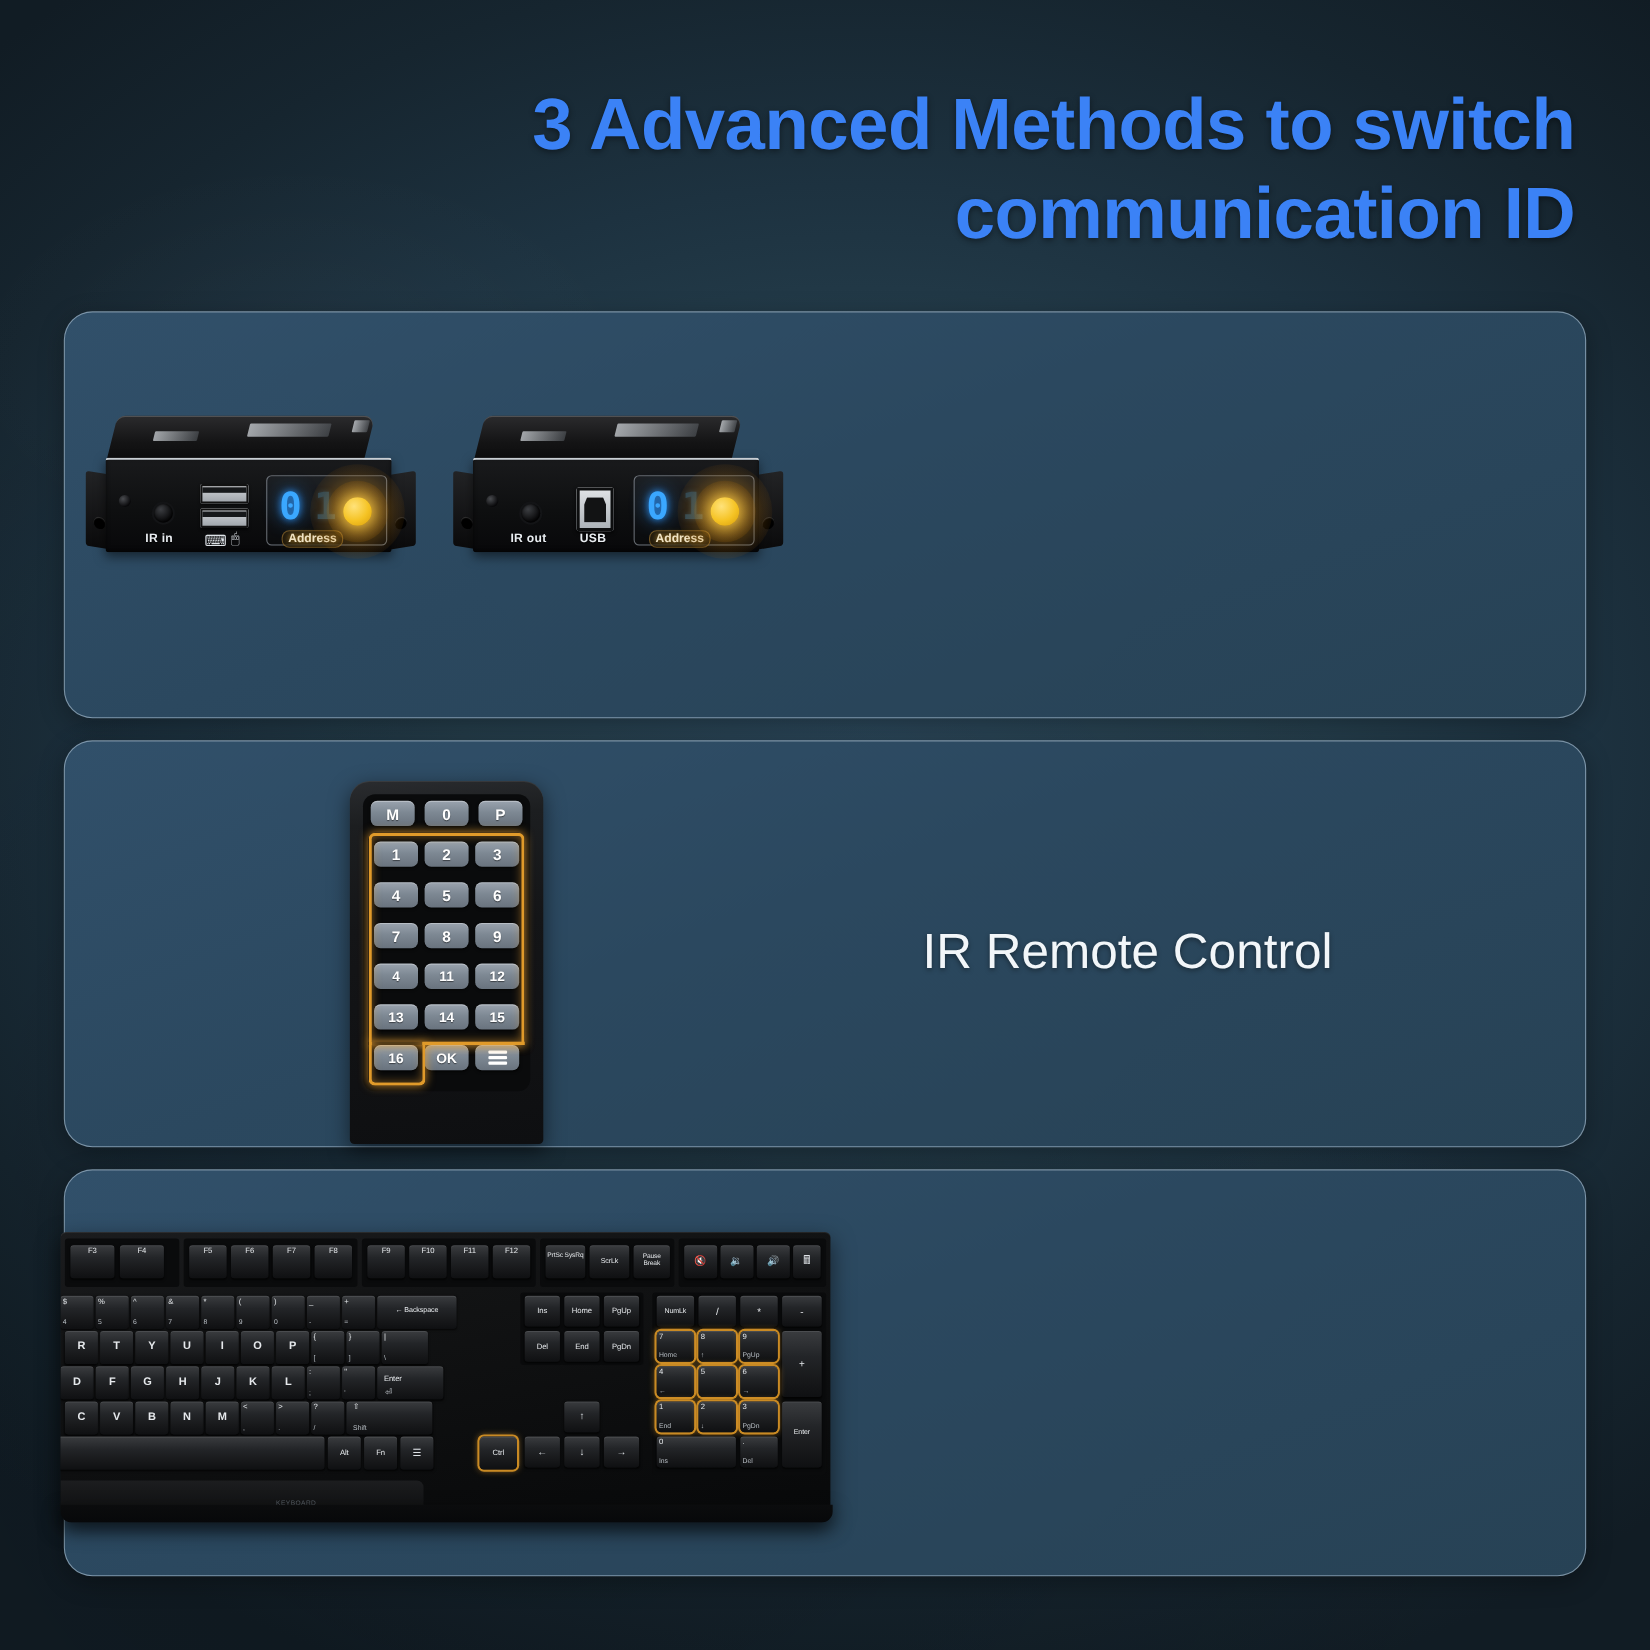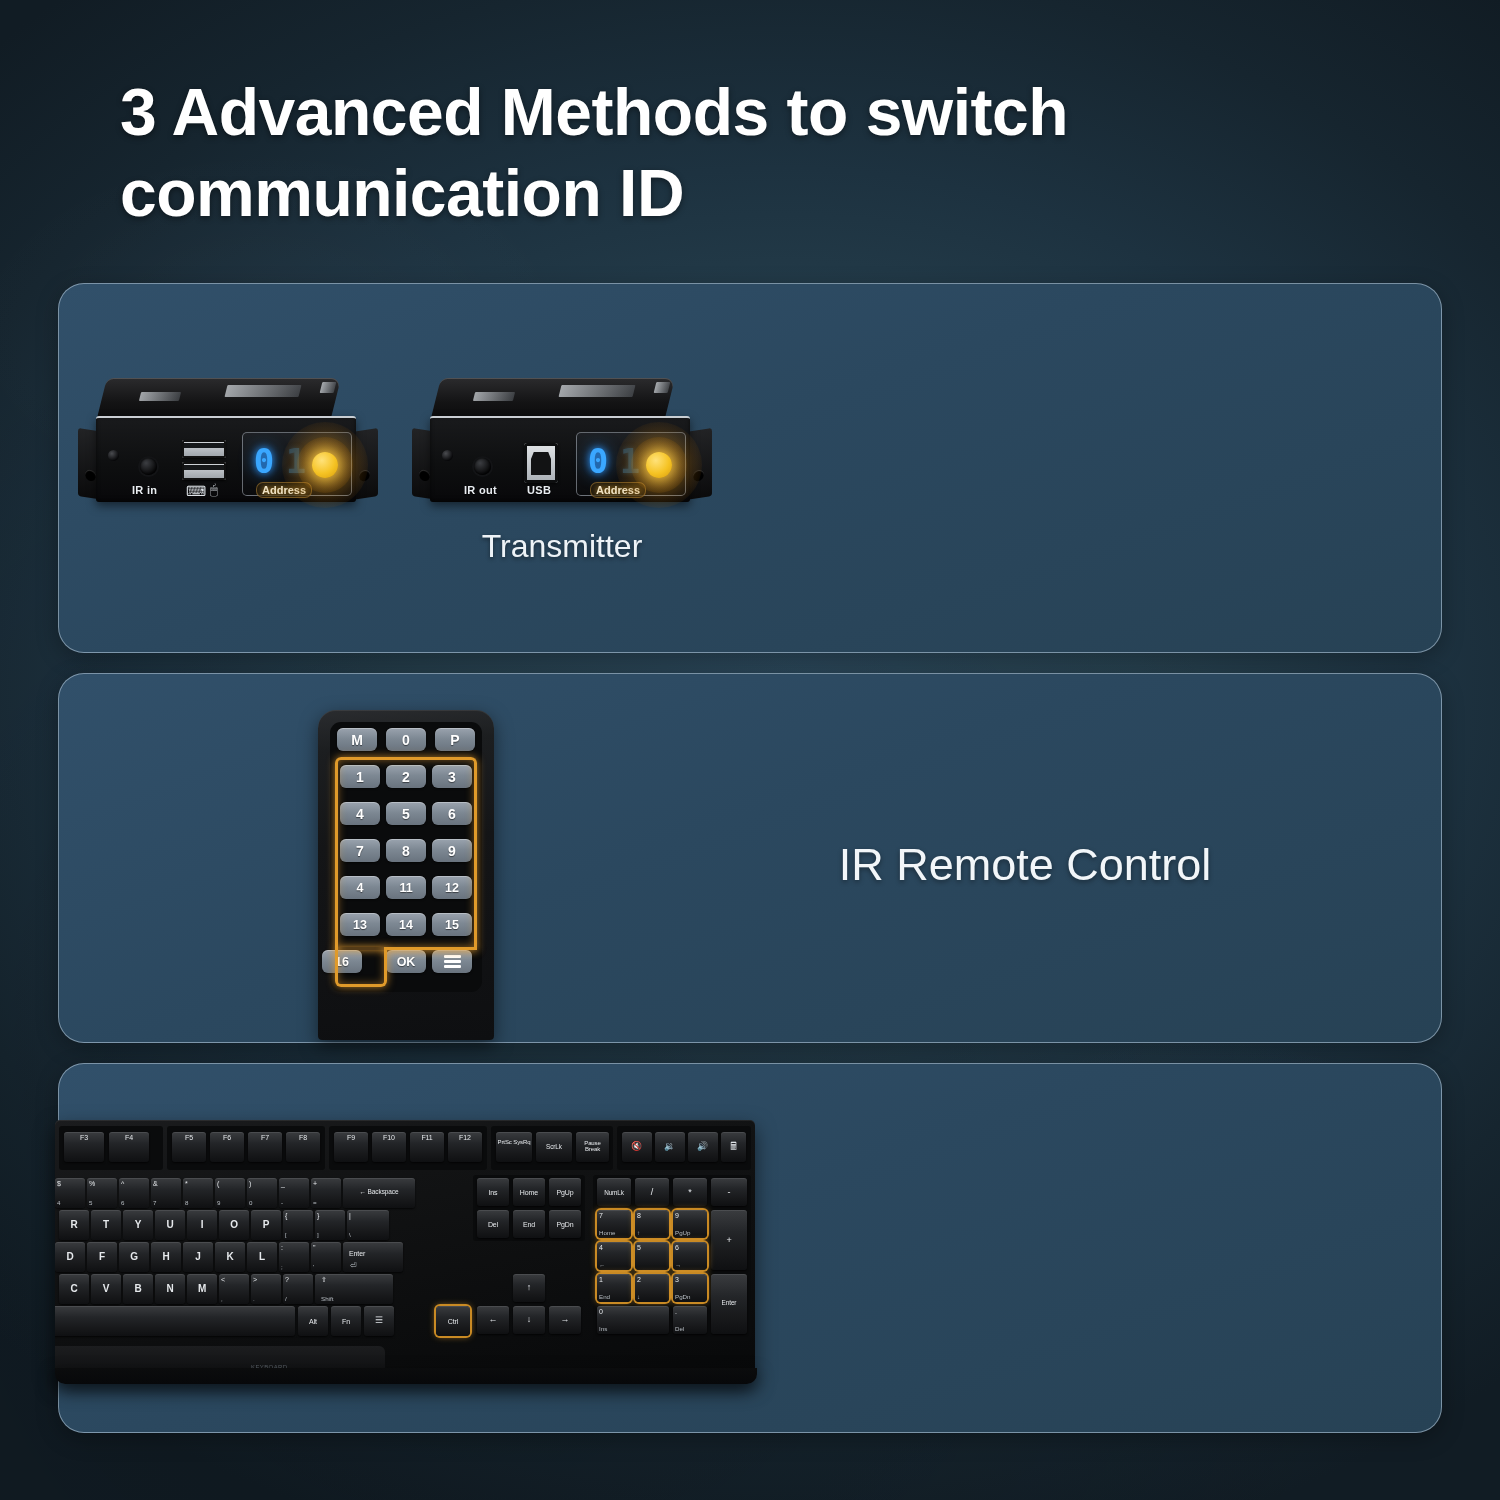--- a/index.html
+++ b/index.html
@@ -20,25 +20,25 @@
     background:
       radial-gradient(ellipse 30% 18% at 18% 22%, rgba(255,255,255,.025), transparent 70%),
       radial-gradient(ellipse 26% 14% at 80% 78%, rgba(255,255,255,.02), transparent 70%),
       radial-gradient(circle at 30% 80%, rgba(0,0,0,.18), transparent 60%);
   }
   #wrap{ position:absolute; inset:0; }
 
   
   .title{
     position:absolute; left:0; right:0; top:72px;
-    text-align:left; color:#ffffff;
+    text-align:right; color:#3b82f6;
     font-size:66px; font-weight:bold; line-height:1.22;
     letter-spacing:-0.5px;
     text-shadow:0 2px 6px rgba(0,0,0,.45);
-    padding:0 120px;
+    padding:0 68px;
   }
 
   
   .card{
     position:absolute;
     background:linear-gradient(160deg,#31506a 0%,#2b485f 45%,#274255 100%);
     border:1.5px solid rgba(190,210,225,.55);
     border-radius:26px;
     box-shadow:0 6px 22px rgba(0,0,0,.28);
   }
@@ -339,21 +339,20 @@
 
         <div class="addrwin" style="left:146px; top:14px; width:110px; height:64px;">
           <div class="seg on" style="left:10px;">0</div>
           <div class="seg dim" style="left:42px;">1</div>
         </div>
         <div class="addrtag" style="left:160px; top:64px;">Address</div>
         <div class="glowbtn" style="left:186px; top:4px;"></div>
       </div>
     </div>
   </div>
-  <div class="devname" style="left:412px; top:528px; width:300px;">Transmitter</div>
 
 
   <div class="card" id="card2"></div>
 
   <div id="remote">
     <div id="padarea"></div>
 
     <div class="rk" style="left:19px; top:18px;">M</div>
     <div class="rk" style="left:68px; top:18px;">0</div>
     <div class="rk" style="left:117px; top:18px;">P</div>
@@ -371,21 +370,21 @@
     <div class="rk" style="left:114px; top:129px;">9</div>
 
     <div class="rk small" style="left:22px; top:166px;">4</div>
     <div class="rk small" style="left:68px; top:166px;">11</div>
     <div class="rk small" style="left:114px; top:166px;">12</div>
 
     <div class="rk small" style="left:22px; top:203px;">13</div>
     <div class="rk small" style="left:68px; top:203px;">14</div>
     <div class="rk small" style="left:114px; top:203px;">15</div>
 
-    <div class="rk small" style="left:4px; top:240px;">16</div>
+    <div class="rk small" style="left:22px; top:240px;">16</div>
     <div class="rk small" style="left:68px; top:240px;">OK</div>
     <div class="rk" style="left:114px; top:240px;">
       <span class="hamb">
           <i></i>
           <i></i>
           <i></i>
         </span>
     </div>
 
     <div id="rhl">

